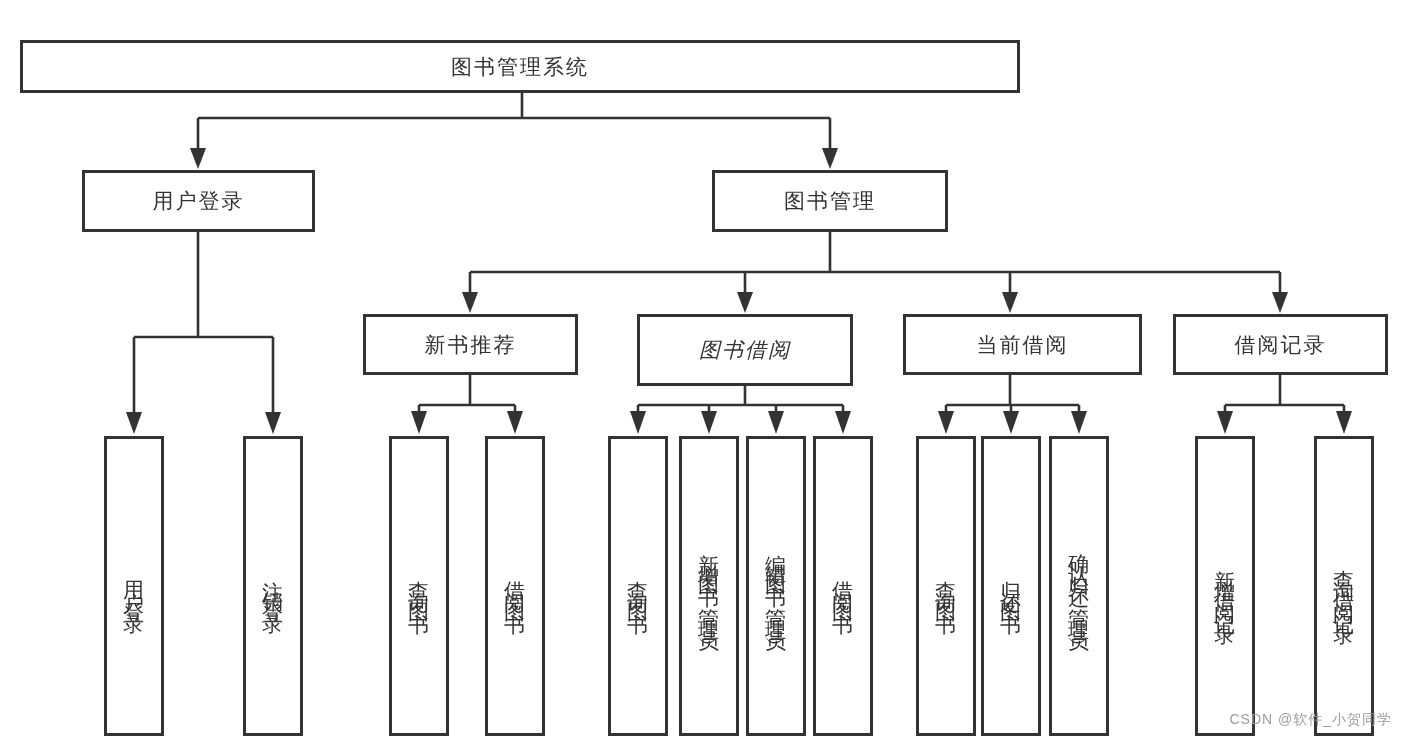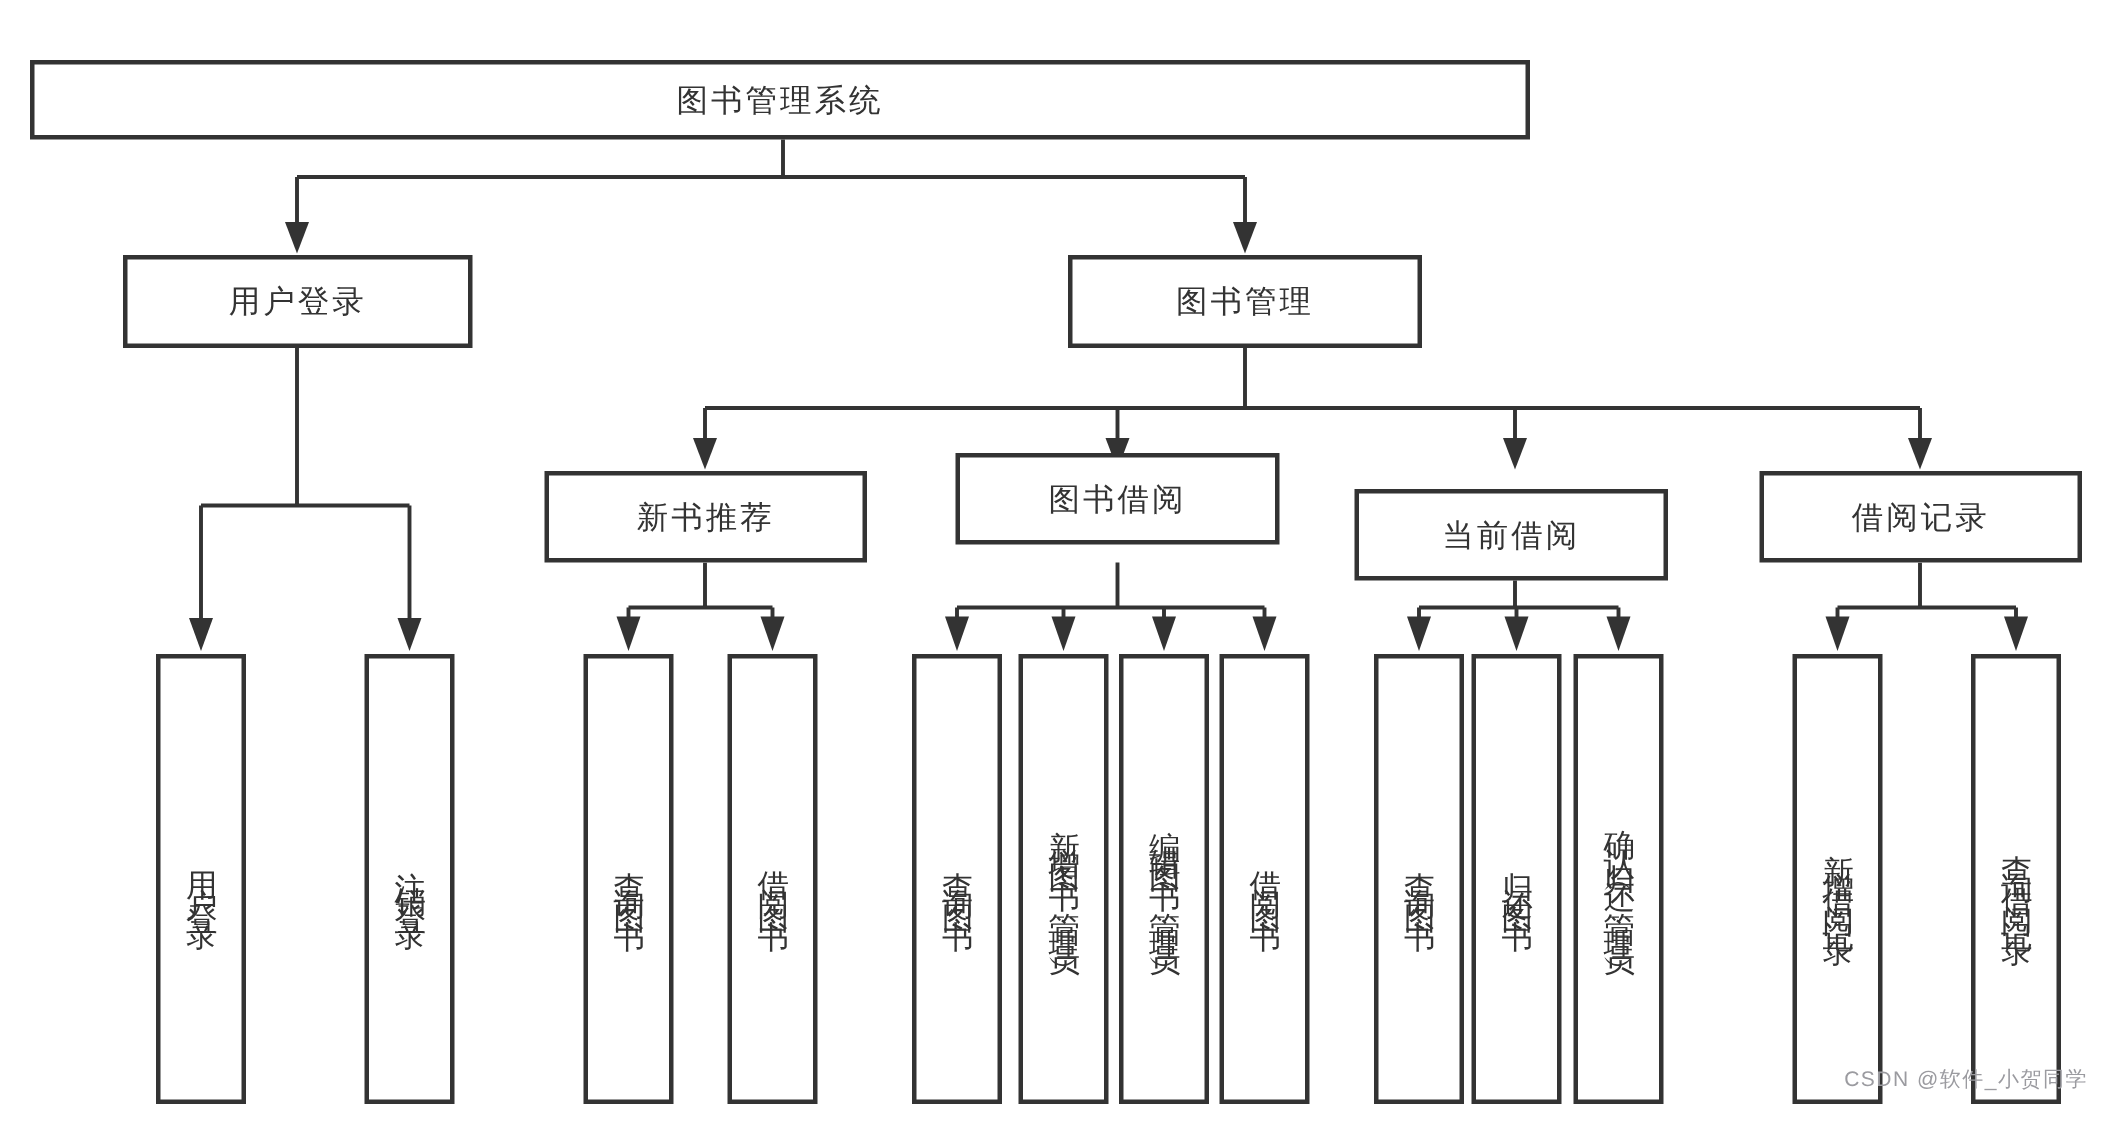--- a/index.html
+++ b/index.html
@@ -96,24 +96,24 @@
   <div class="node hbox" style="left:82px;top:170px;width:233px;height:62px;">
     <span>用户登录</span>
   </div>
   <div class="node hbox" style="left:363px;top:314px;width:215px;height:61px;">
     <span>新书推荐</span>
   </div>
 
   <div class="node hbox" style="left:712px;top:170px;width:236px;height:62px;">
     <span>图书管理</span>
   </div>
-  <div class="node hbox" style="left:637px;top:302px;width:216px;height:61px;">
+  <div class="node hbox" style="left:637px;top:314px;width:216px;height:72px;font-style:italic;">
     <span>图书借阅</span>
   </div>
-  <div class="node hbox" style="left:903px;top:326px;width:209px;height:61px;">
+  <div class="node hbox" style="left:903px;top:314px;width:239px;height:61px;">
     <span>当前借阅</span>
   </div>
   <div class="node hbox" style="left:1173px;top:314px;width:215px;height:61px;">
     <span>借阅记录</span>
   </div>
 
   <div class="node vbox" style="left:104px;top:436px;width:60px;height:300px;">
     <span class="vtext">用户登录</span>
   </div>
   <div class="node vbox" style="left:243px;top:436px;width:60px;height:300px;">

